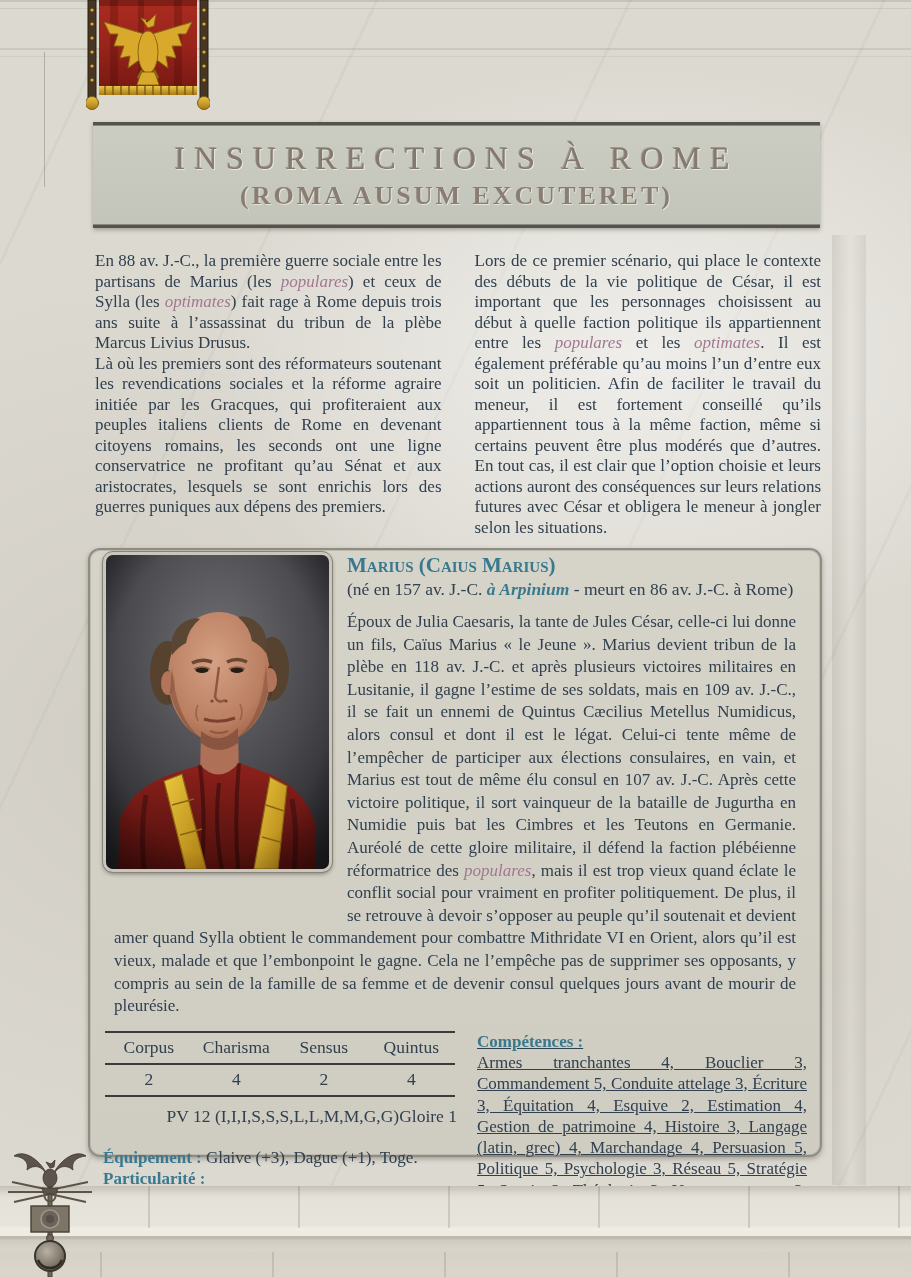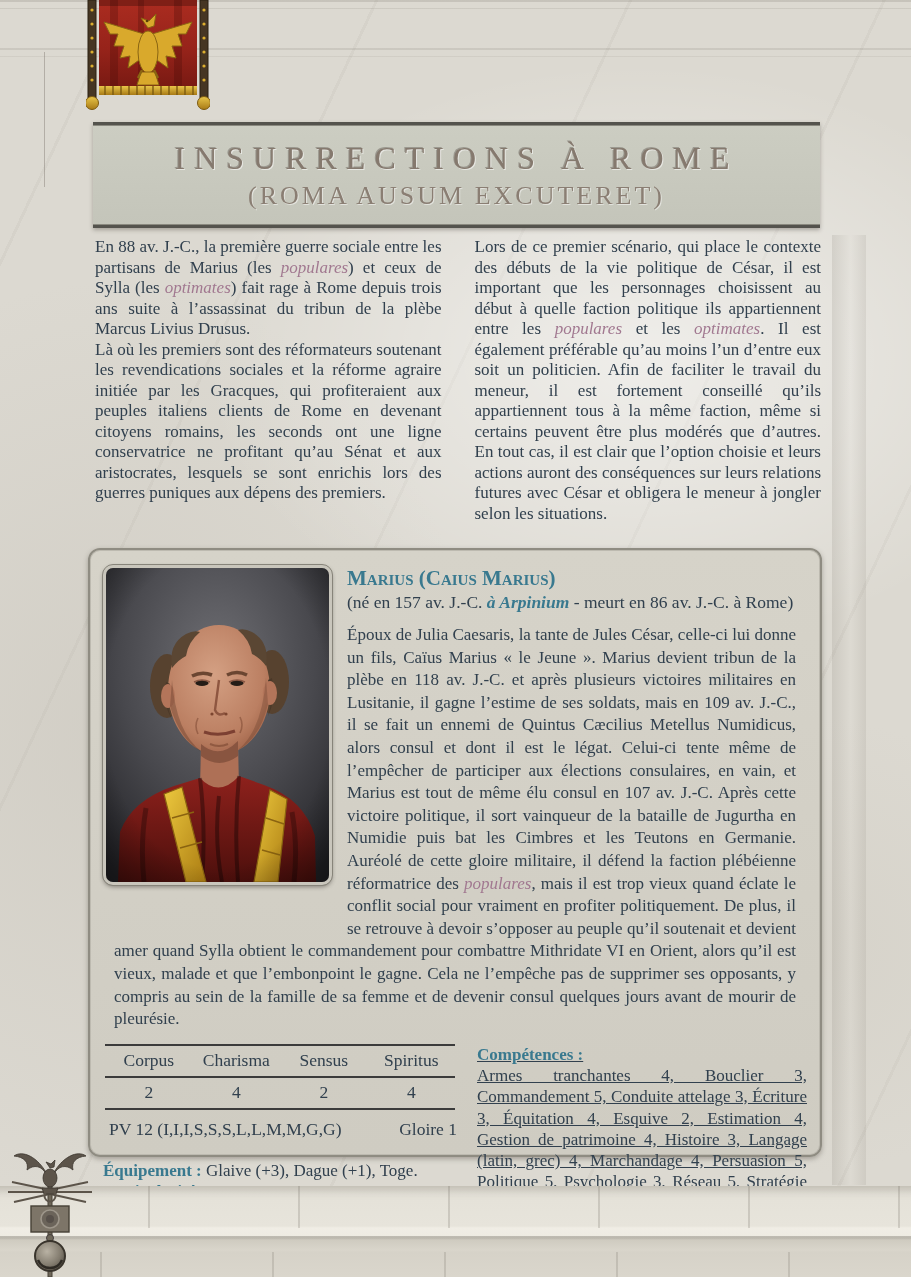--- a/index.html
+++ b/index.html
@@ -39,36 +39,36 @@
     border-top:3px solid #54534d;border-bottom:3px solid #54534d;
     box-shadow:0 2px 4px rgba(60,55,45,.35), inset 0 4px 0 -3px #8a897f, inset 0 -4px 0 -3px #8a897f;
     text-align:center;
   }
   .title-main{
     margin:10px 0 0;font-weight:400;font-size:32px;line-height:46px;
     letter-spacing:9px;color:#85796e;
     text-shadow:1px 1px 0 rgba(255,255,255,.55), -1px -1px 0 rgba(70,60,55,.35);
   }
   .title-sub{
-    margin:0;font-weight:400;font-size:26px;line-height:30px;
+    margin:0;font-weight:700;font-size:26px;line-height:30px;
     letter-spacing:3px;color:#8a7e73;
     text-shadow:1px 1px 0 rgba(255,255,255,.5);
   }
 
   
-  .intro{position:absolute;left:95px;top:237px;width:726px;display:flex;gap:33px;
+  .intro{position:absolute;left:95px;top:251px;width:726px;display:flex;gap:33px;
     color:#31404e;font-size:17px;line-height:20.5px;}
   .intro .col{flex:1;text-align:justify;}
   .intro p{margin:0;}
   .accent-i{color:#a17890;font-style:italic;}
 
   
   .char-card{
     position:absolute;left:88px;top:548px;width:734px;height:609px;box-sizing:border-box;
-    padding:13px 13px 8px;
+    padding:0 13px 8px;
     background:linear-gradient(#d6d3c9,#cfccc2);
     border:2px solid #8f8c82;border-radius:12px;
     box-shadow:0 2px 5px rgba(60,55,45,.35), inset 0 0 0 1px #bdbab0;
     color:#31404e;
   }
   .portrait{
     float:left;width:223px;height:314px;margin:2px 15px 42px 0;
     border:3px solid #c9c6bc;outline:1px solid #87847a;border-radius:10px;overflow:hidden;
     box-shadow:0 2px 4px rgba(40,35,30,.45);
   }
@@ -77,21 +77,21 @@
     font-variant:small-caps;color:#39798f;}
   .birth-line{margin:0 0 1px;font-size:17.5px;line-height:22px;}
   .teal-b{color:#39798f;font-weight:700;font-style:italic;}
   .bio{margin:11px;font-size:17px;line-height:22.6px;text-align:justify;}
 
   .card-stats{clear:both;display:flex;margin-top:13px;}
   .stats-left{width:358px;flex:0 0 358px;}
   .stat-table{border-top:2px solid #3b3b3b;margin-left:2px;margin-right:6px;}
   .stat-row{display:flex;border-bottom:2px solid #3b3b3b;}
   .stat-cell{flex:1;text-align:center;padding:4px 0 5px;font-size:17.5px;}
-  .pv-row{display:flex;justify-content:space-between;padding:9px 4px 0 6px;font-size:17.5px;}
+  .pv-row{display:flex;justify-content:flex-end;padding:9px 4px 0 6px;font-size:17.5px;}
   .equip-block{margin-top:20px;font-size:17px;line-height:21px;}
   .bullets{list-style:none;margin:1px 0 0;padding:0 0 0 22px;}
   .bullets li{font-style:italic;color:#55506c;font-size:17px;line-height:21px;}
   .bullets li::before{content:"\2022\00a0 ";color:#55506c;}
   .competences{flex:1;padding-left:16px;font-size:17px;line-height:21.3px;text-align:justify;text-decoration:underline;}
   .competences .label-teal{display:block;text-align:left;}
   .label-teal{color:#39798f;font-weight:700;}
 
   
   .page-number{position:absolute;left:31px;top:1184px;font-size:25px;color:#15151a;
@@ -266,21 +266,21 @@
     <p class="birth-line"><span>(né en 157 av. J.-C. </span><span class="teal-b">à Arpinium</span><span> - meurt en 86 av. J.-C. à Rome)</span></p>
     <p class="bio"><span>Époux de Julia Caesaris, la tante de Jules César, celle-ci lui donne un fils, Caïus Marius « le Jeune ». Marius devient tribun de la plèbe en 118 av. J.-C. et après plusieurs victoires militaires en Lusitanie, il gagne l’estime de ses soldats, mais en 109 av. J.-C., il se fait un ennemi de Quintus Cæcilius Metellus Numidicus, alors consul et dont il est le légat. Celui-ci tente même de l’empêcher de participer aux élections consulaires, en vain, et Marius est tout de même élu consul en 107 av. J.-C. Après cette victoire politique, il sort vainqueur de la bataille de Jugurtha en Numidie puis bat les Cimbres et les Teutons en Germanie. Auréolé de cette gloire militaire, il défend la faction plébéienne réformatrice des </span><span class="accent-i">populares</span><span>, mais il est trop vieux quand éclate le conflit social pour vraiment en profiter politiquement. De plus, il se retrouve à devoir s’opposer au peuple qu’il soutenait et devient amer quand Sylla obtient le commandement pour combattre Mithridate VI en Orient, alors qu’il est vieux, malade et que l’embonpoint le gagne. Cela ne l’empêche pas de supprimer ses opposants, y compris au sein de la famille de sa femme et de devenir consul quelques jours avant de mourir de pleurésie.</span></p>
 
     <div class="card-stats">
       <div class="stats-left">
         <div class="stat-table">
           <div class="stat-row">
             <div class="stat-cell">Corpus</div>
             <div class="stat-cell">Charisma</div>
             <div class="stat-cell">Sensus</div>
-            <div class="stat-cell">Spiritus</div>
+            <div class="stat-cell">Quintus</div>
           </div>
           <div class="stat-row">
             <div class="stat-cell">2</div>
             <div class="stat-cell">4</div>
             <div class="stat-cell">2</div>
             <div class="stat-cell">4</div>
           </div>
         </div>
         <div class="pv-row">
           <span>PV 12 (I,I,I,S,S,S,L,L,M,M,G,G)</span>

